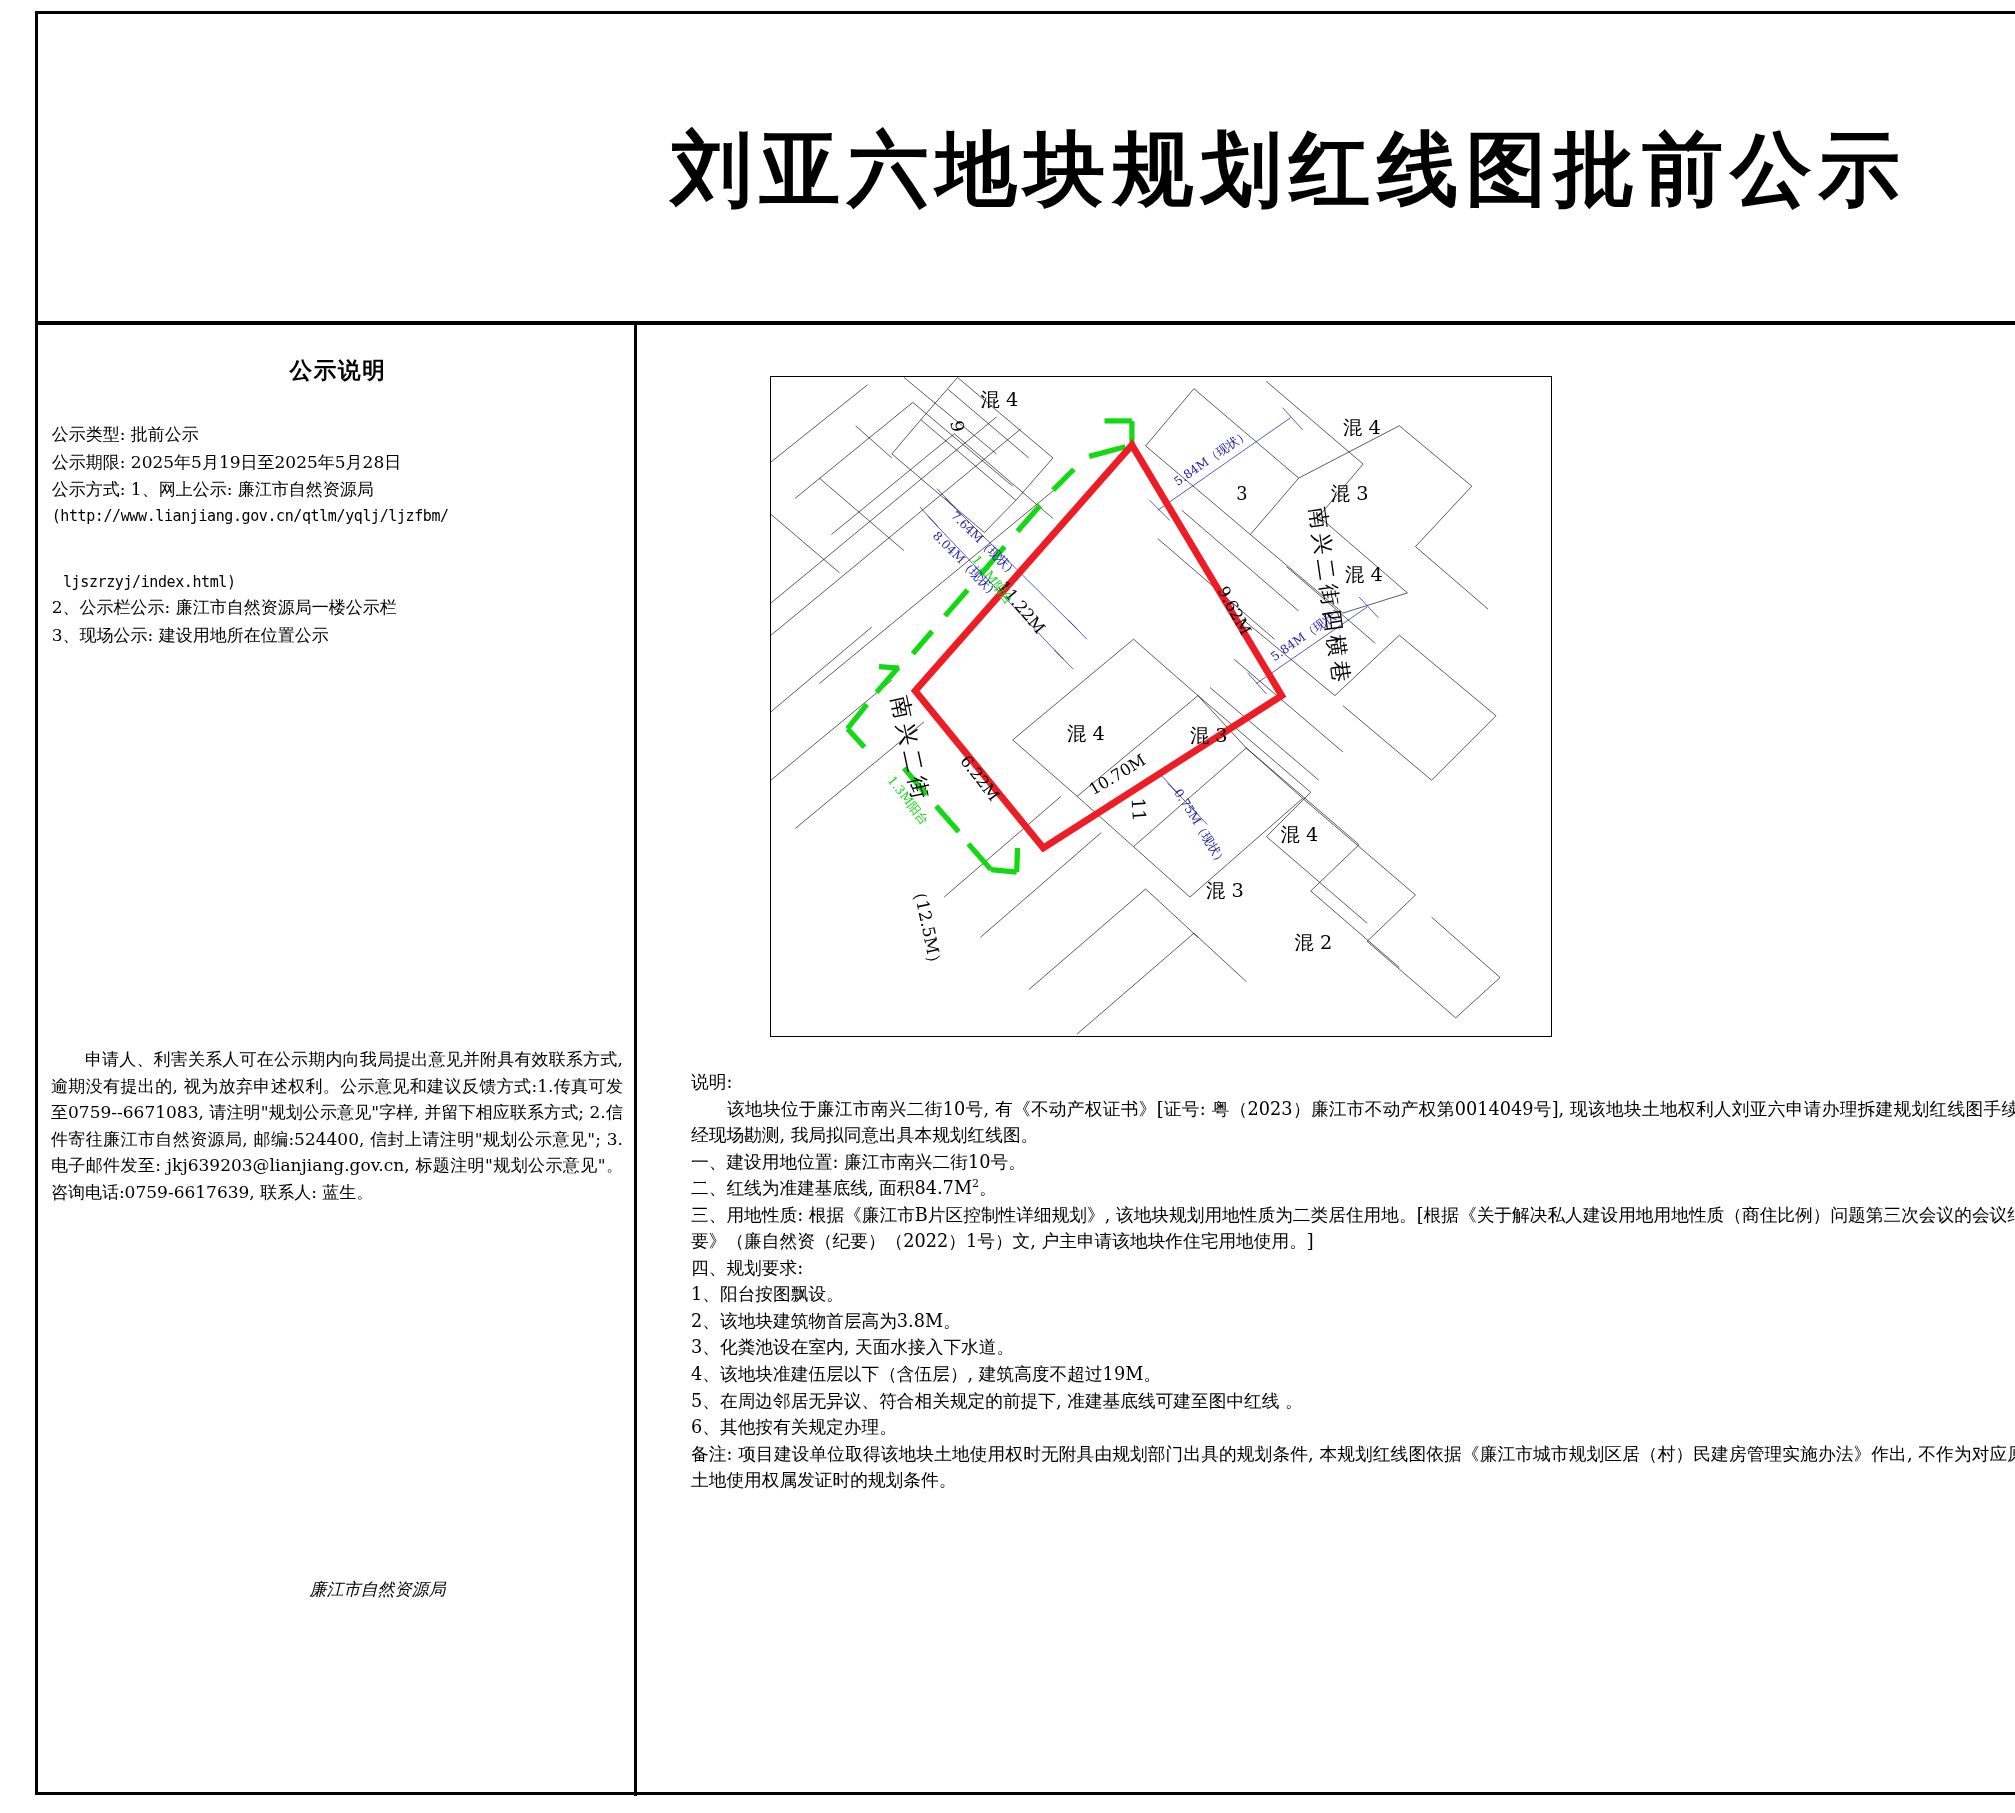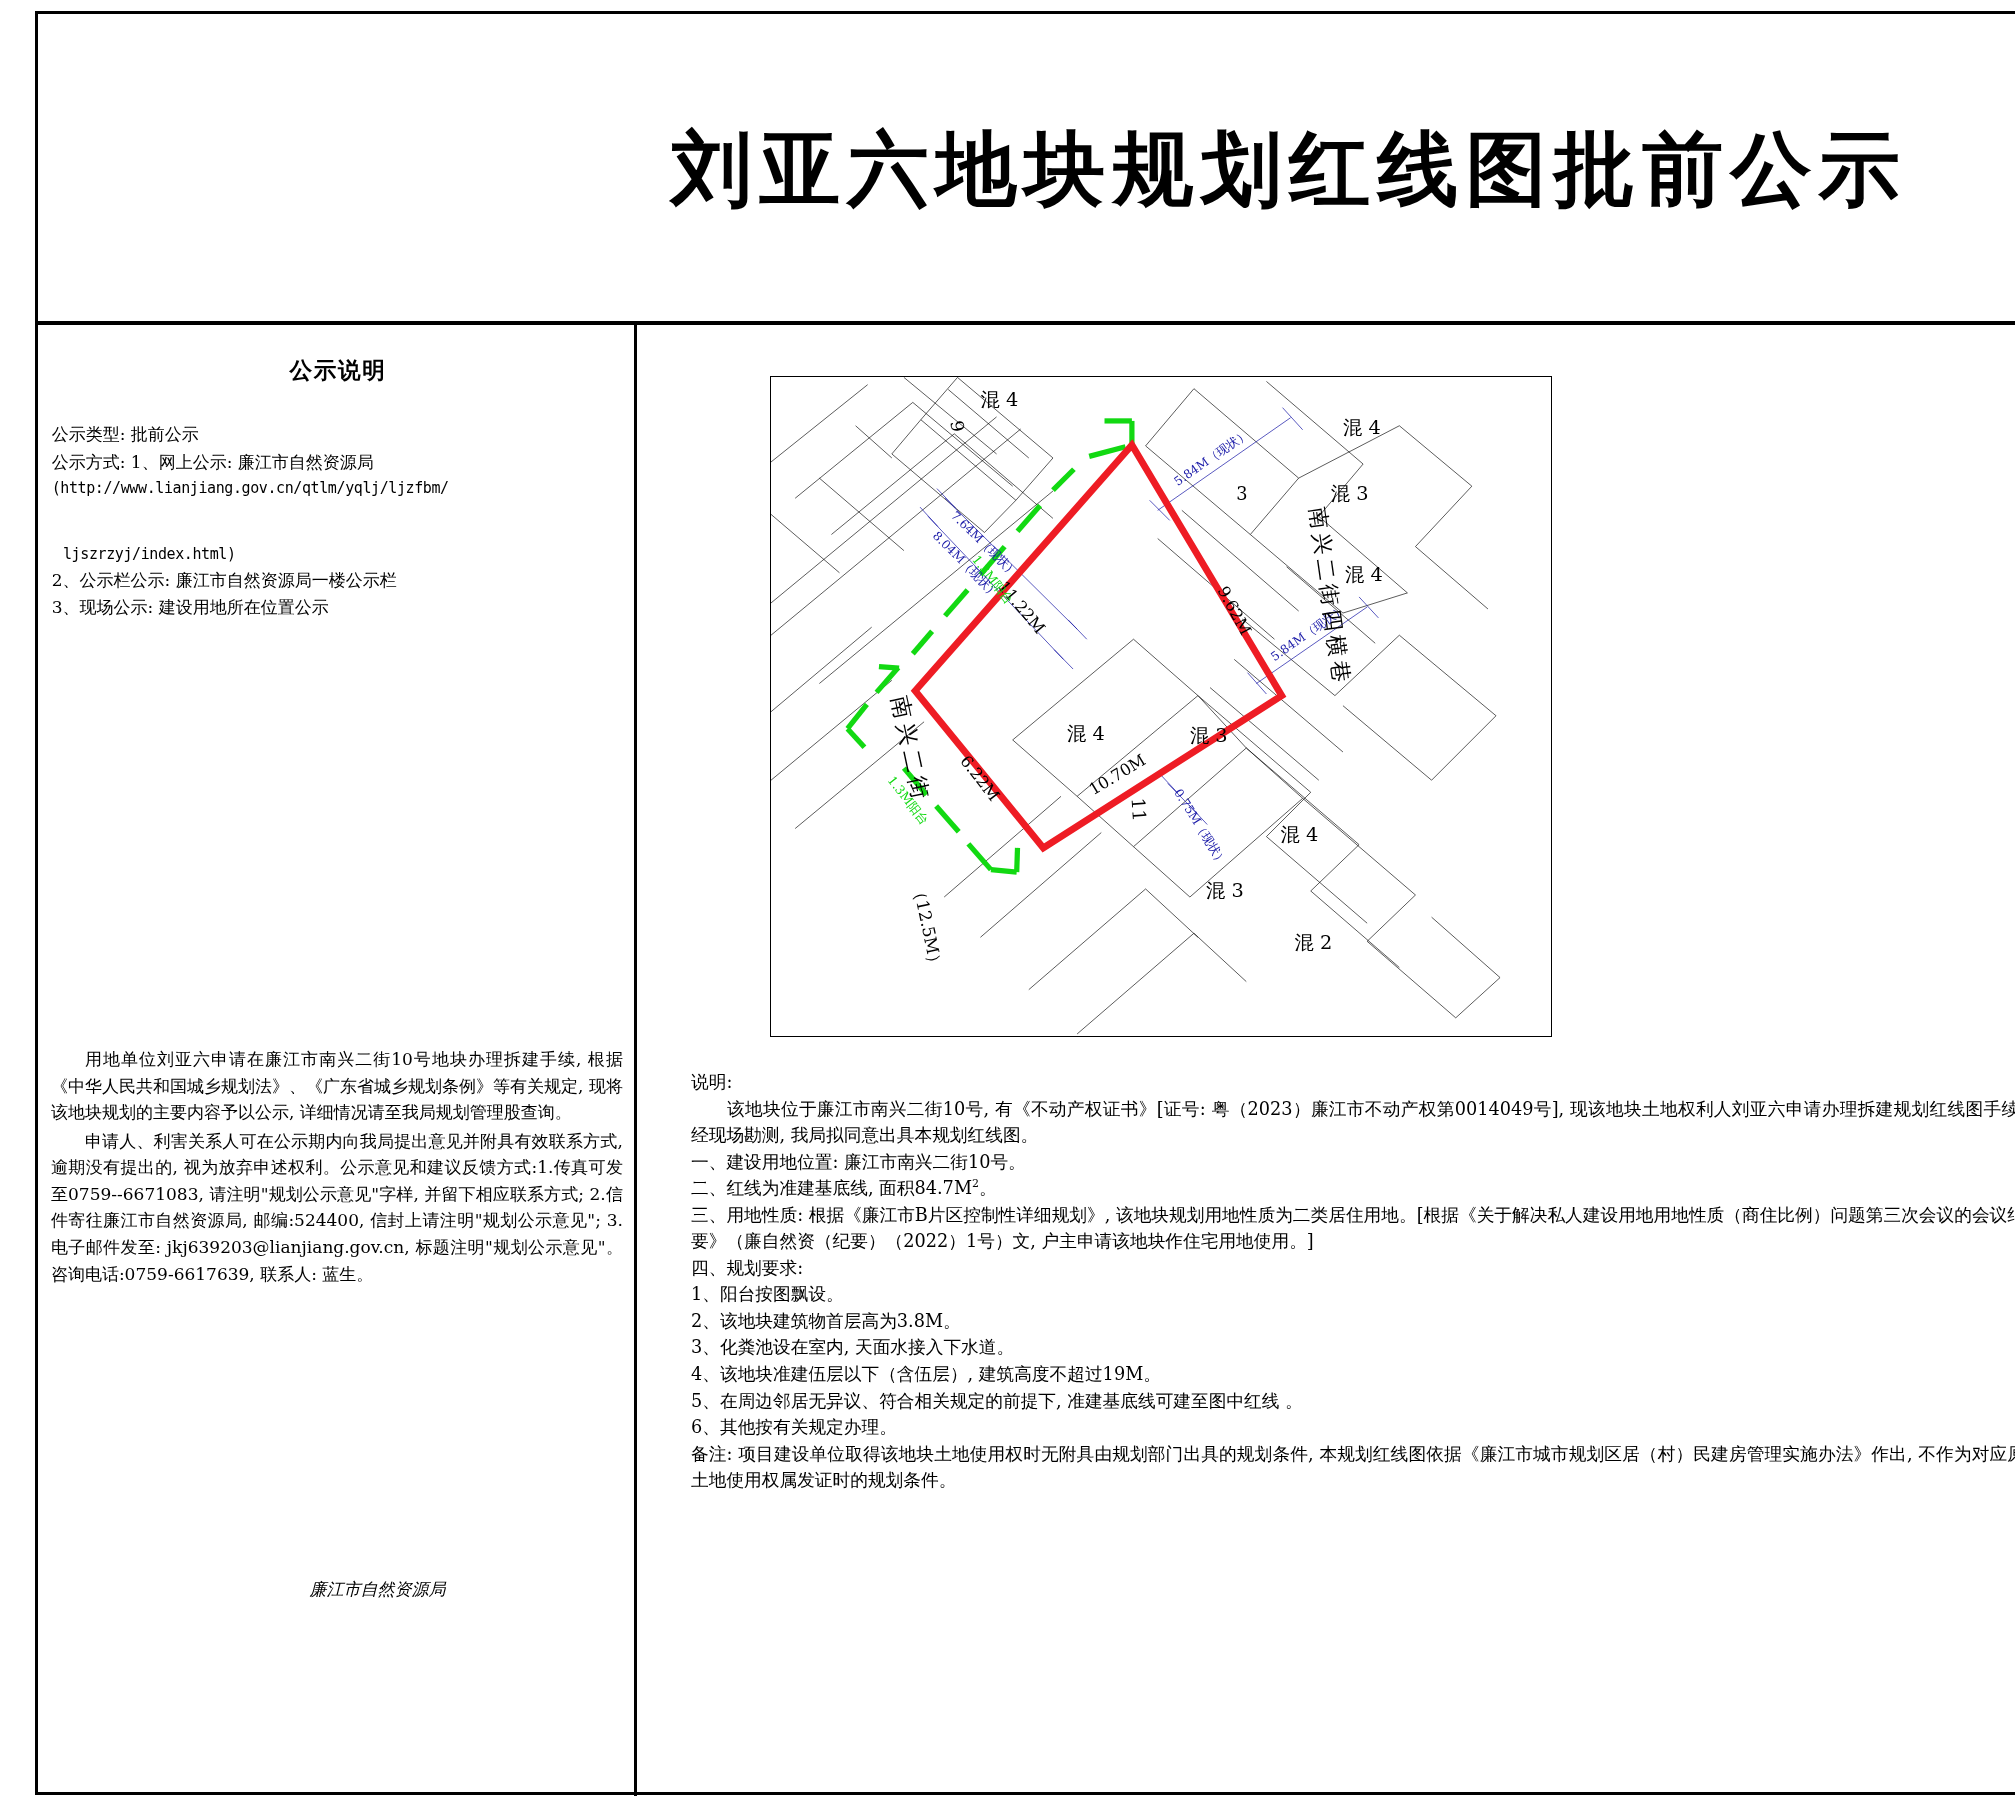--- a/index.html
+++ b/index.html
@@ -164,29 +164,29 @@
   <div class="title-rule"></div>
 
   <div class="vrule" style="left:634px; top:321px; height:1475px;"></div>
 
   <div id="left-col">
 
     <div class="left-heading">公示说明</div>
 
     <div class="left-meta">
       <div>公示类型: 批前公示</div>
+      <div>公示期限: 2025年5月19日至2025年5月28日</div>
       <div>公示方式: 1、网上公示: 廉江市自然资源局</div>
       <div class="mono">(http://www.lianjiang.gov.cn/qtlm/yqlj/ljzfbm/</div>
       <div class="mono" style="padding-left:11.3px;margin-top:42px;">ljszrzyj/index.html)</div>
       <div>2、公示栏公示: 廉江市自然资源局一楼公示栏</div>
       <div>3、现场公示: 建设用地所在位置公示</div>
     </div>
 
     <div class="left-body">
-      <p>用地单位刘亚六申请在廉江市南兴二街10号地块办理拆建手续, 根据《中华人民共和国城乡规划法》、《广东省城乡规划条例》等有关规定, 现将该地块规划的主要内容予以公示, 详细情况请至我局规划管理股查询。</p>
       <p>申请人、利害关系人可在公示期内向我局提出意见并附具有效联系方式, 逾期没有提出的, 视为放弃申述权利。公示意见和建议反馈方式:1.传真可发至0759--6671083, 请注明"规划公示意见"字样, 并留下相应联系方式; 2.信件寄往廉江市自然资源局, 邮编:524400, 信封上请注明"规划公示意见"; 3.电子邮件发至: jkj639203@lianjiang.gov.cn, 标题注明"规划公示意见"。咨询电话:0759-6617639, 联系人: 蓝生。</p>
     </div>
 
     <div class="left-sign">
       <div>廉江市自然资源局</div>
     </div>
   </div>
 
   <div id="center-col">
 

